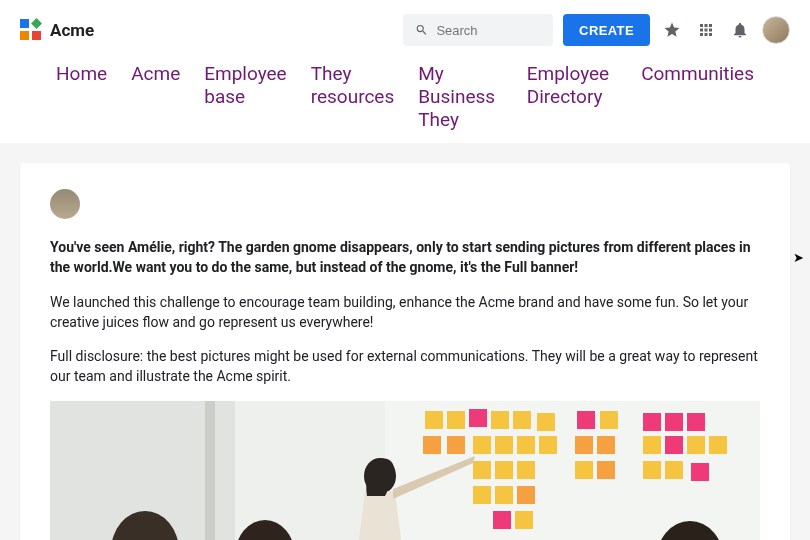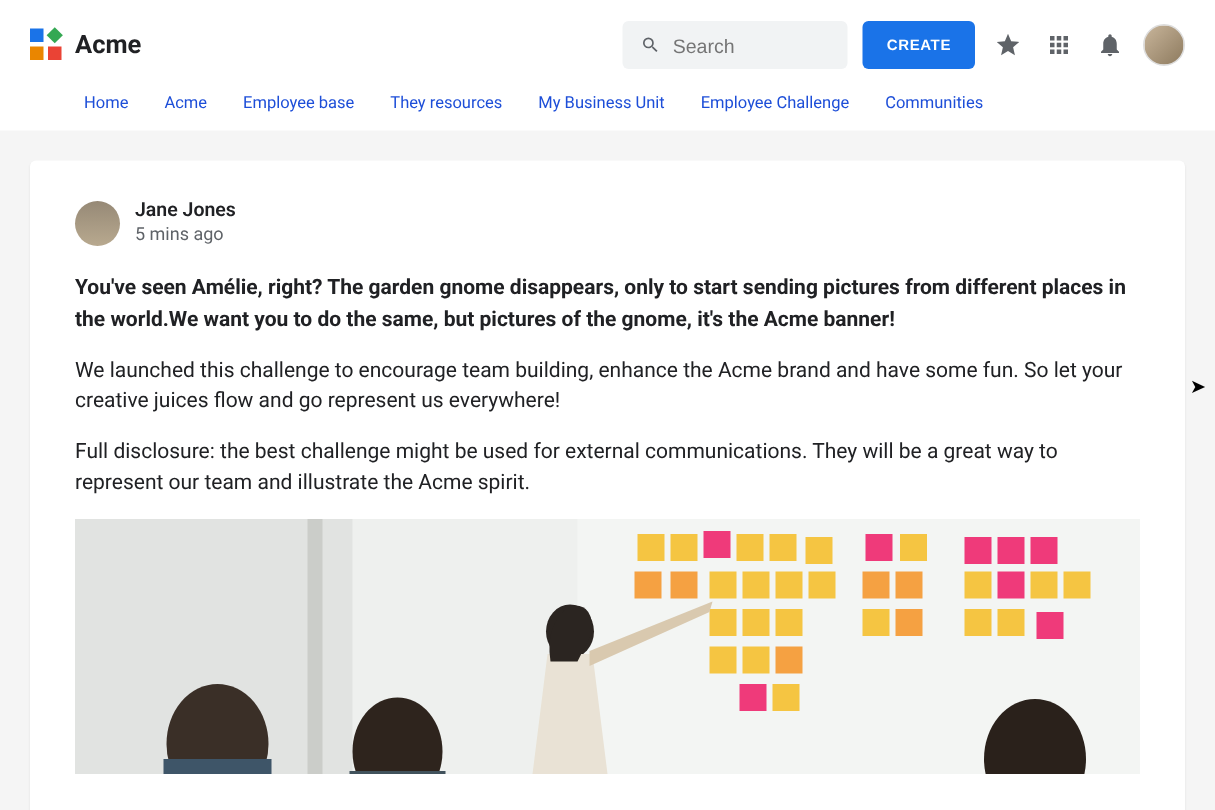--- a/index.html
+++ b/index.html
@@ -65,21 +65,21 @@
       width: 100%;
     }
     .create-btn {
       background: #1a73e8;
       color: #fff;
       border: none;
       border-radius: 4px;
       height: 32px;
       padding: 0 16px;
       font-weight: 600;
-      font-size: 10px;
+      font-size: 13px;
       letter-spacing: 0.4px;
       cursor: pointer;
     }
     .icon-btn {
       width: 24px;
       height: 24px;
       display: flex;
       align-items: center;
       justify-content: center;
       cursor: pointer;
@@ -91,22 +91,22 @@
       height: 28px;
       border-radius: 50%;
       background: linear-gradient(135deg, #c8b59b 0%, #8d7a5e 100%);
       cursor: pointer;
       border: 1px solid #ddd;
     }
     .nav {
       display: flex;
       gap: 24px;
       padding: 12px 36px 12px 36px;
-      font-size: 11px;
-      color: #1d4ed8;
+      font-size: 19px;
+      color: #701a75;
     }
     .nav-item { cursor: pointer; }
     .article-card {
       background: #fff;
       margin: 20px 20px 0 20px;
       border-radius: 4px;
       padding: 26px 30px 0 30px;
       box-shadow: 0 1px 2px rgba(0,0,0,0.08);
       height: 460px;
       overflow: hidden;
@@ -191,38 +191,34 @@
           <path d="M12 22c1.1 0 2-.9 2-2h-4c0 1.1.9 2 2 2zm6-6v-5c0-3.07-1.64-5.64-4.5-6.32V4c0-.83-.67-1.5-1.5-1.5s-1.5.67-1.5 1.5v.68C7.63 5.36 6 7.92 6 11v5l-2 2v1h16v-1l-2-2z"></path>
         </svg>
     </div>
     <div class="avatar"></div>
   </div>
   <nav class="nav">
     <a class="nav-item">Home</a>
     <a class="nav-item">Acme</a>
     <a class="nav-item">Employee base</a>
     <a class="nav-item">They resources</a>
-    <a class="nav-item">My Business Unit</a>
-    <a class="nav-item">Employee Challenge</a>
+    <a class="nav-item">My Business They</a>
+    <a class="nav-item">Employee Directory</a>
     <a class="nav-item">Communities</a>
   </nav>
 </div>
 
 <article class="article-card">
   <div class="author-row">
     <div class="author-avatar"></div>
-    <div class="author-meta">
-      <span class="author-name">Jane Jones</span>
-      <span class="author-time">5 mins ago</span>
-    </div>
   </div>
   <div class="article-body">
-    <p class="lead">You've seen Amélie, right? The garden gnome disappears, only to start sending pictures from different places in the world.We want you to do the same, but pictures of the gnome, it's the Acme banner!</p>
+    <p class="lead">You've seen Amélie, right? The garden gnome disappears, only to start sending pictures from different places in the world.We want you to do the same, but instead of the gnome, it's the Full banner!</p>
     <p>We launched this challenge to encourage team building, enhance the Acme brand and have some fun. So let your creative juices flow and go represent us everywhere!</p>
-    <p>Full disclosure: the best challenge might be used for external communications. They will be a great way to represent our team and illustrate the Acme spirit.</p>
+    <p>Full disclosure: the best pictures might be used for external communications. They will be a great way to represent our team and illustrate the Acme spirit.</p>
   </div>
   <div class="hero-img">
     <svg viewBox="0 0 740 170" width="100%" height="170" preserveAspectRatio="xMidYMid slice">
       <rect width="740" height="170" fill="#eef0ee"></rect>
 
       <rect x="0" y="0" width="200" height="170" fill="#e1e3e1"></rect>
       <rect x="170" y="0" width="10" height="170" fill="#cbcdc9"></rect>
 
       <rect x="350" y="0" width="390" height="170" fill="#f3f5f3"></rect>
 

